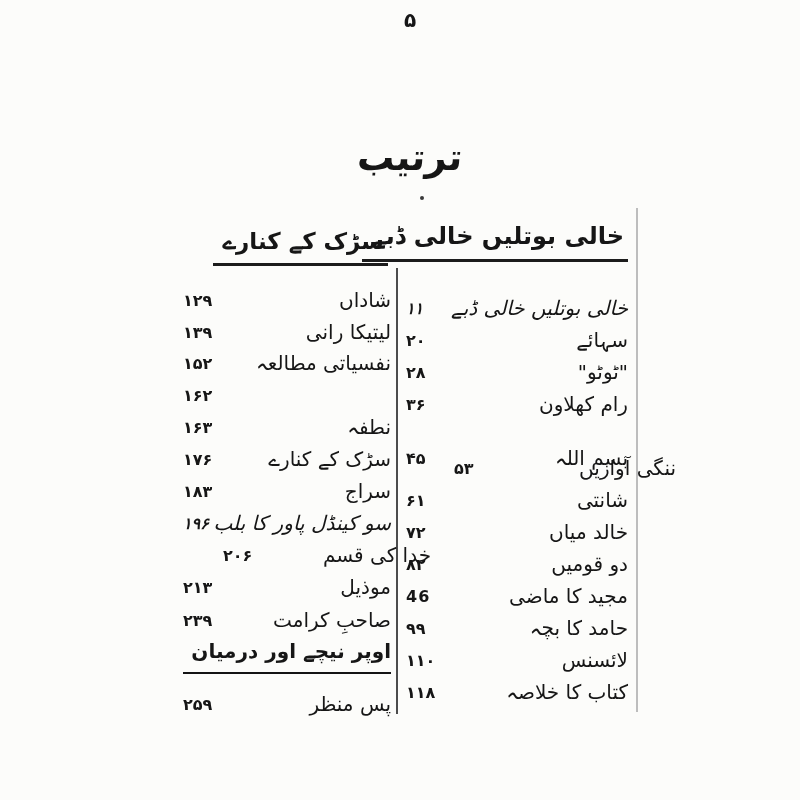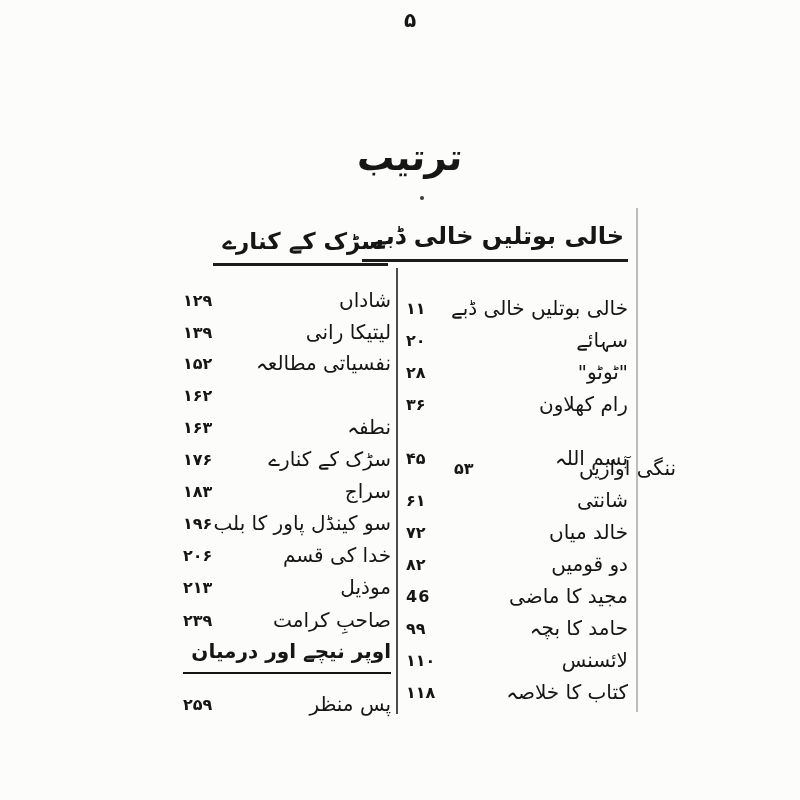--- a/index.html
+++ b/index.html
@@ -81,21 +81,21 @@
 <div class="abs toc-title-main">ترتیب</div>
 <div class="abs title-dot"></div>
 
 <div class="abs col-header header-right">خالی بوتلیں خالی ڈبے</div>
 <div class="abs col-header header-left">سڑک کے کنارے</div>
 
 <div class="abs vrule-mid"></div>
 <div class="abs vrule-edge"></div>
 
 <div id="col-right" class="col-right">
-    <div class="toc-row" style="top: 294px;">
+    <div class="toc-row" style="top: 294px; font-style: italic;">
     <span class="toc-num">۱۱</span>
     <span class="toc-entry-title">خالی بوتلیں خالی ڈبے</span>
   </div>
     <div class="toc-row" style="top: 326px;">
     <span class="toc-num">۲۰</span>
     <span class="toc-entry-title">سہائے</span>
   </div>
     <div class="toc-row" style="top: 358px;">
     <span class="toc-num">۲۸</span>
     <span class="toc-entry-title">"ٹوٹو"</span>
@@ -162,25 +162,25 @@
     <span class="toc-entry-title">نطفہ</span>
   </div>
     <div class="toc-row" style="top: 445px;">
     <span class="toc-num">۱۷۶</span>
     <span class="toc-entry-title">سڑک کے کنارے</span>
   </div>
     <div class="toc-row" style="top: 477px; justify-content: center;">
     <span class="toc-num">۱۸۳</span>
     <span class="toc-entry-title">سراج</span>
   </div>
-    <div class="toc-row" style="top: 509px;">
+    <div class="toc-row" style="top: 509px; font-style: italic;">
     <span class="toc-num">۱۹۶</span>
     <span class="toc-entry-title">سو کینڈل پاور کا بلب</span>
   </div>
-    <div class="toc-row" style="top: 541px;">
+    <div class="toc-row" style="top: 541px; margin-left: 40px;">
     <span class="toc-num">۲۰۶</span>
     <span class="toc-entry-title">خدا کی قسم</span>
   </div>
     <div class="toc-row" style="top: 573px;">
     <span class="toc-num">۲۱۳</span>
     <span class="toc-entry-title">موذیل</span>
   </div>
     <div class="toc-row" style="top: 606px;">
     <span class="toc-num">۲۳۹</span>
     <span class="toc-entry-title">صاحبِ کرامت</span>

